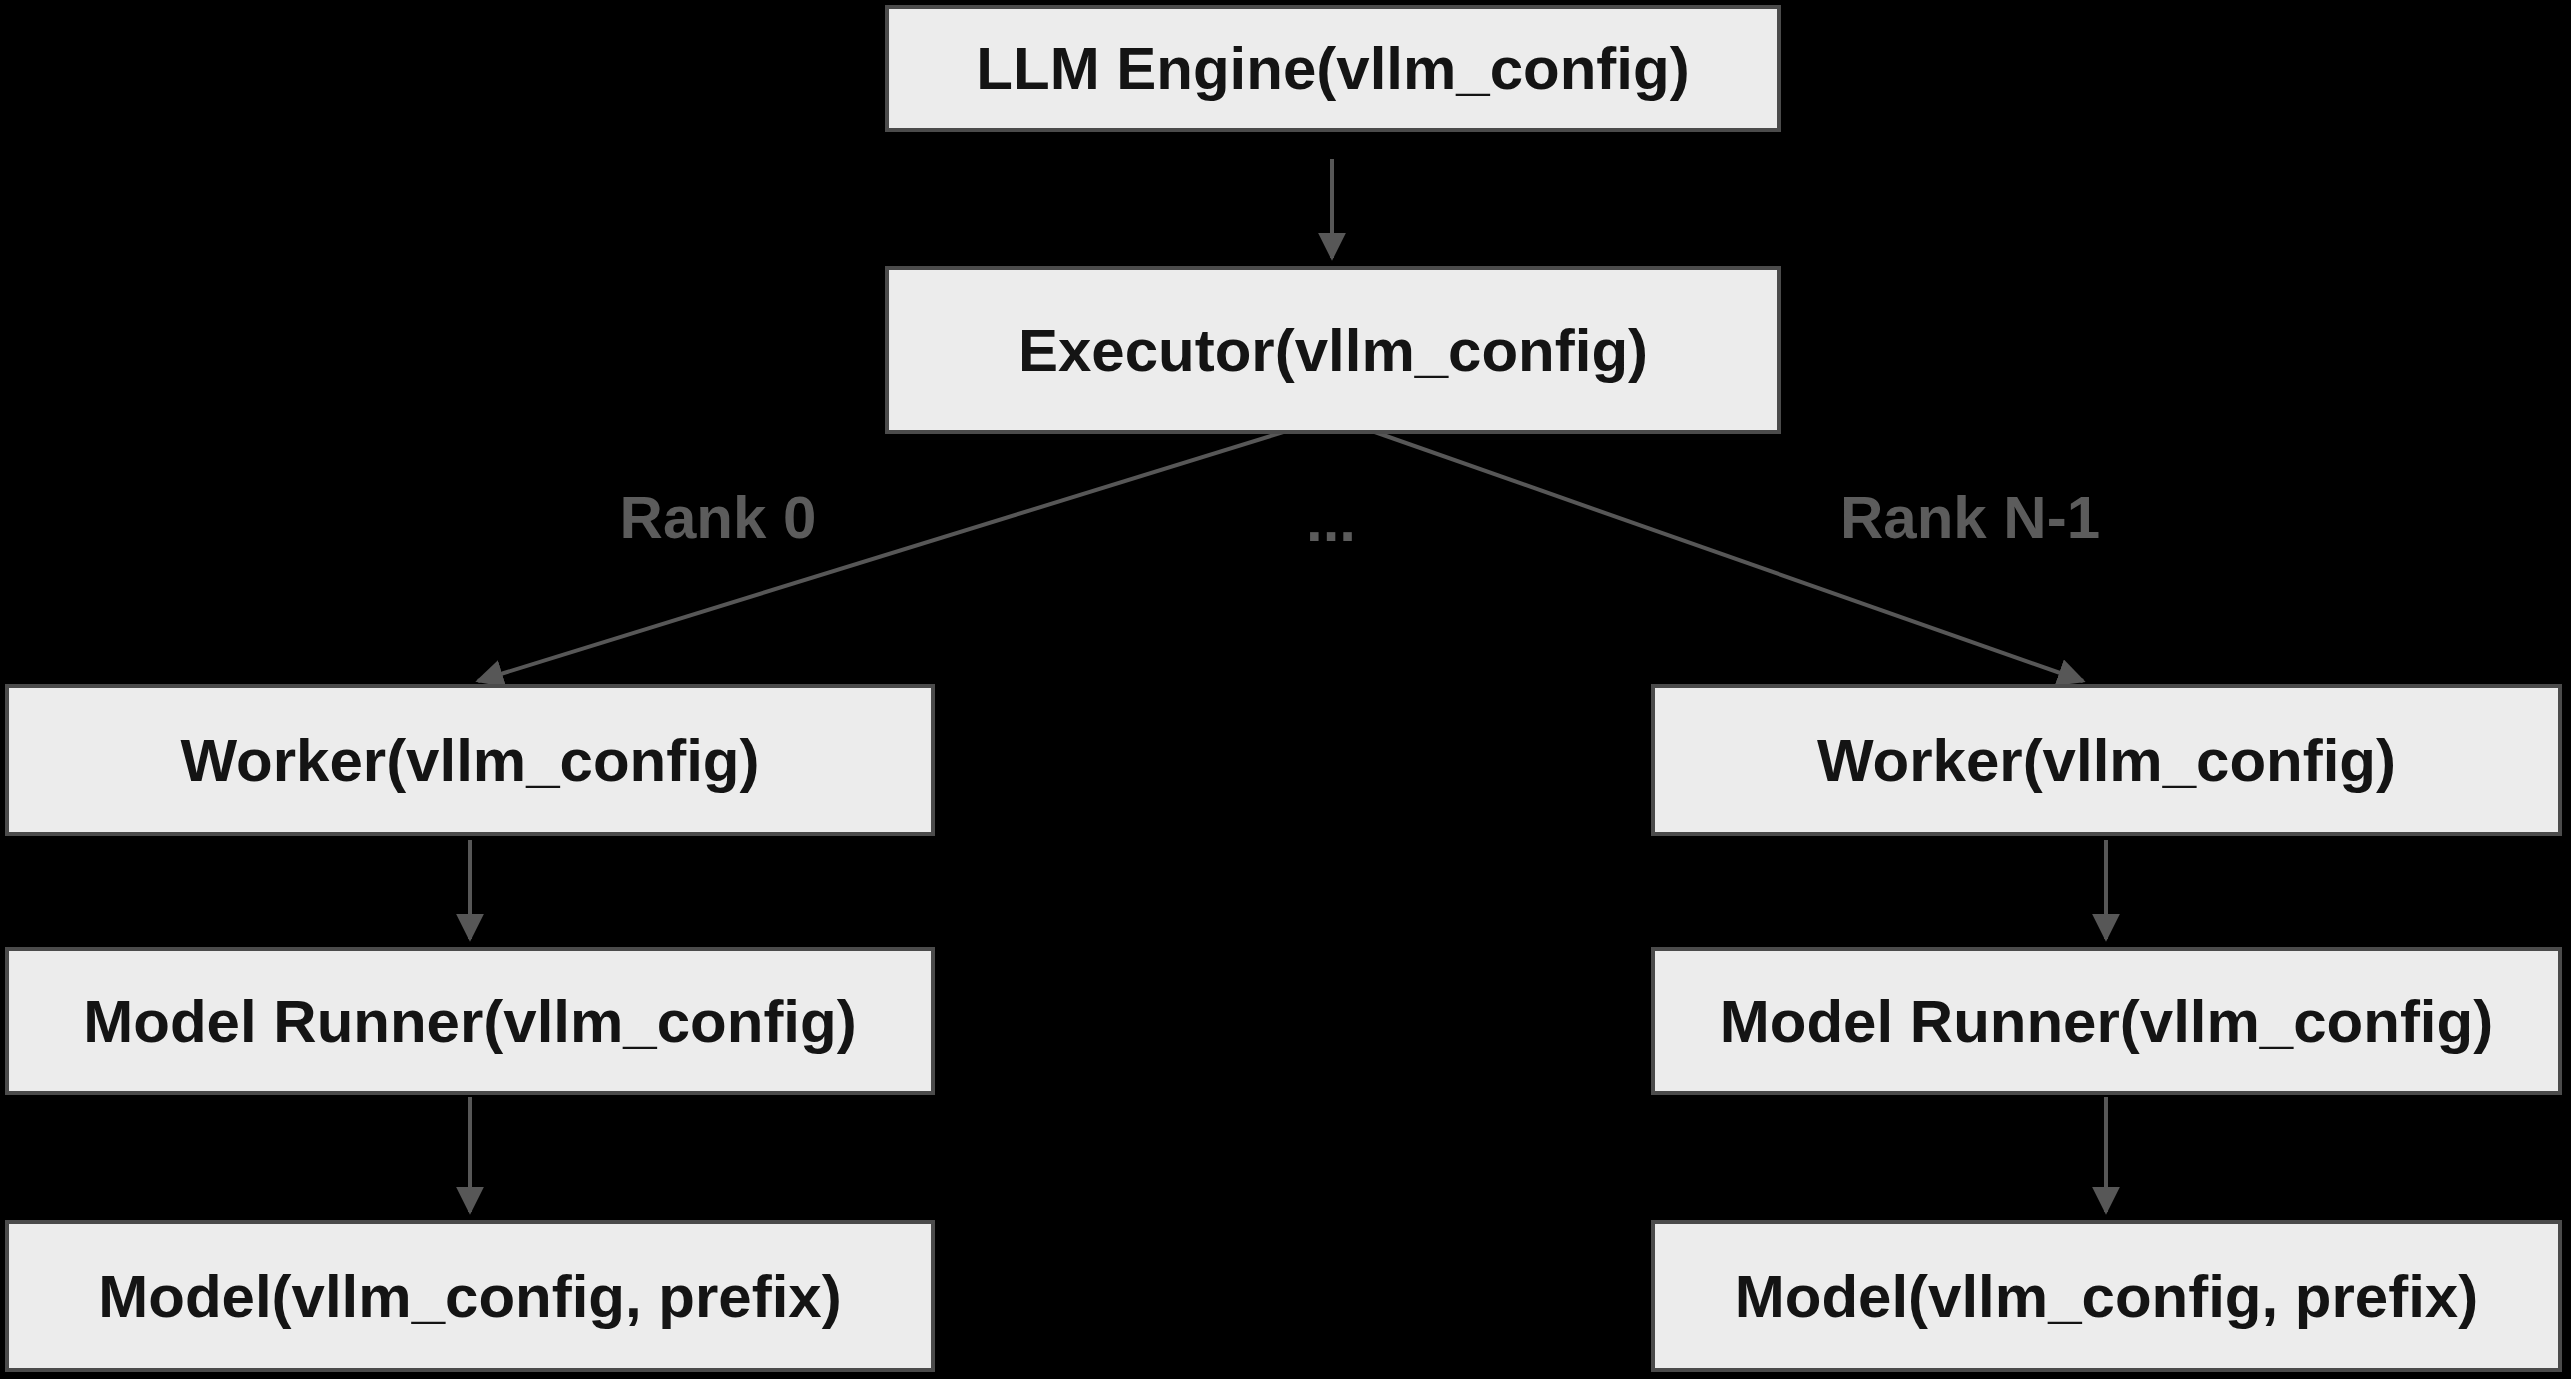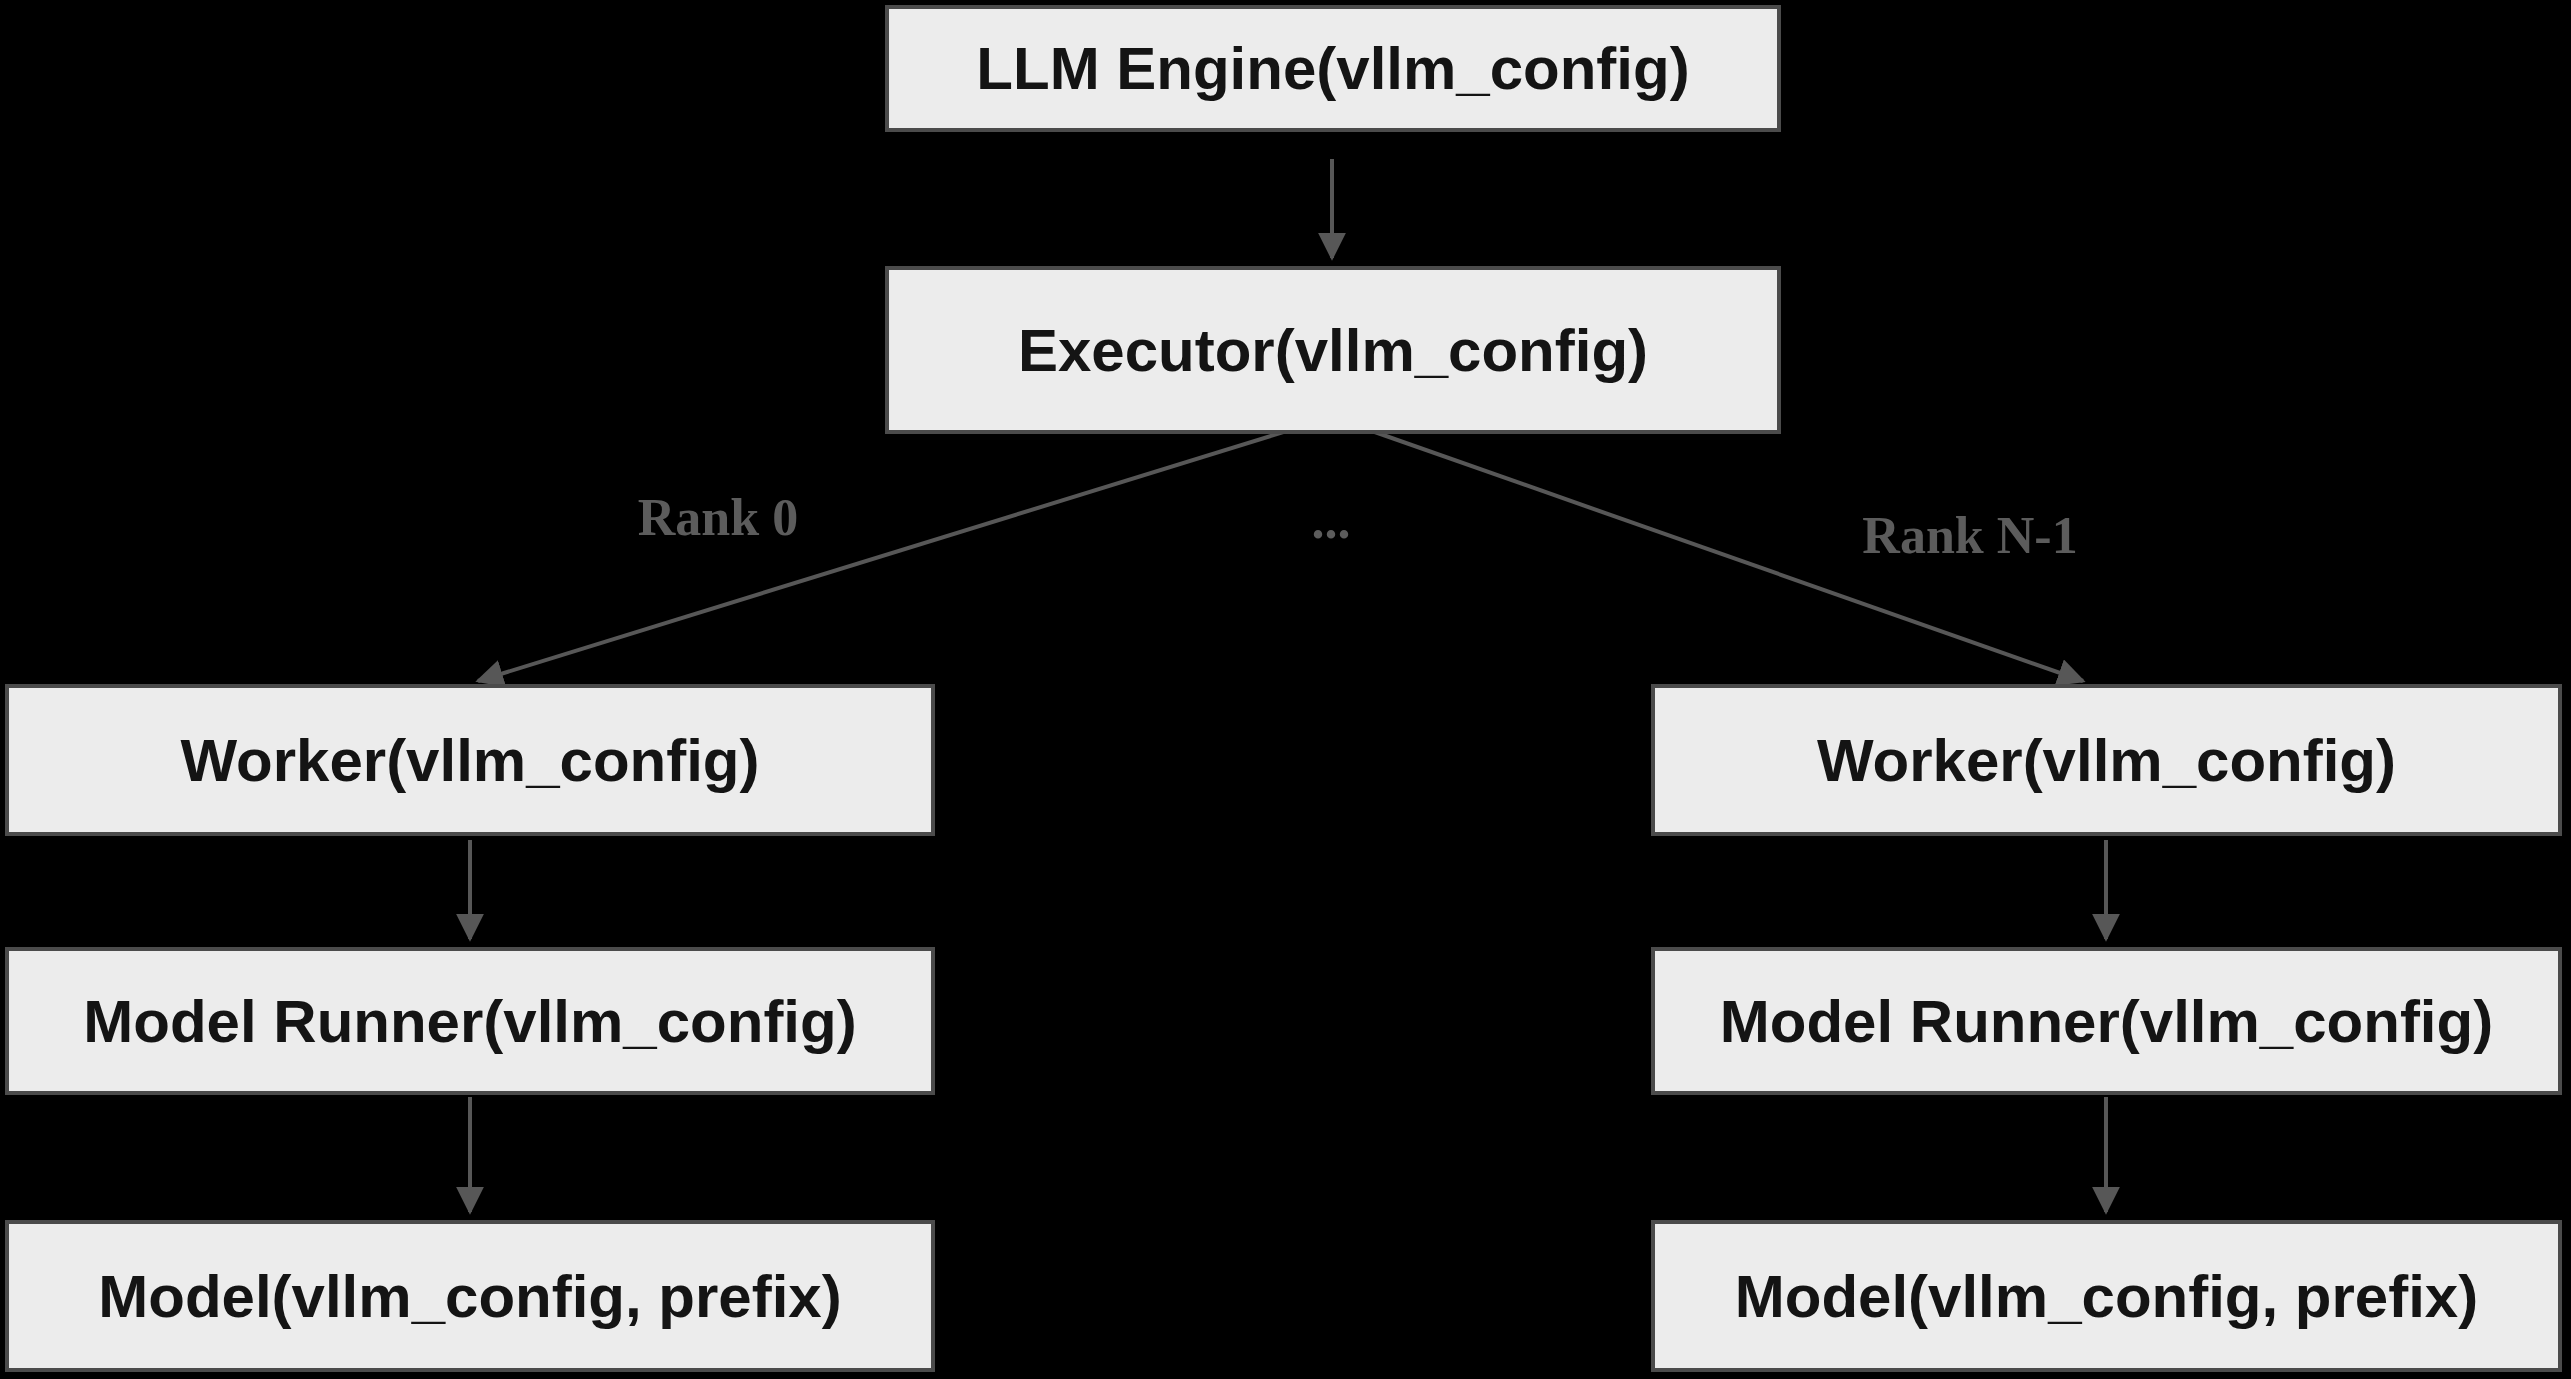--- a/index.html
+++ b/index.html
@@ -29,23 +29,22 @@
     display:flex;align-items:center;justify-content:center;
     color:var(--node-text);
     font-size:60px;font-weight:700;
     white-space:nowrap;
     text-align:center;
   }
   .edge-label{
     position:absolute;
     transform:translate(-50%,-50%);
     color:var(--edge-label);
-    font-size:52px;font-weight:700;
+    font-size:60px;font-weight:700;
     white-space:nowrap;
-    font-family:Liberation Serif, serif;
   }
 </style>
 </head>
 <body>
 
 <div class="canvas">
 
   <svg class="edges" viewBox="0 0 2571 1379" xmlns="http://www.w3.org/2000/svg">
     <defs>
       <marker id="arrow" viewBox="0 0 10 10" refX="9" refY="5" markerWidth="7" markerHeight="7" orient="auto-start-reverse">
@@ -66,21 +65,21 @@
   </div>
 
   <div class="node" style="left:885px;top:266px;width:896px;height:168px;">
     <span>Executor(vllm_config)</span>
   </div>
 
   <div class="edge-label" style="left:718px;top:517px;">Rank 0</div>
 
   <div class="edge-label" style="left:1331px;top:520px;">...</div>
 
-  <div class="edge-label" style="left:1970px;top:517px;margin-top:18px;">Rank N-1</div>
+  <div class="edge-label" style="left:1970px;top:517px;">Rank N-1</div>
 
   <div class="node" style="left:5px;top:684px;width:930px;height:152px;">
     <span>Worker(vllm_config)</span>
   </div>
 
   <div class="node" style="left:1651px;top:684px;width:911px;height:152px;">
     <span>Worker(vllm_config)</span>
   </div>
 
   <div class="node" style="left:5px;top:947px;width:930px;height:148px;">

